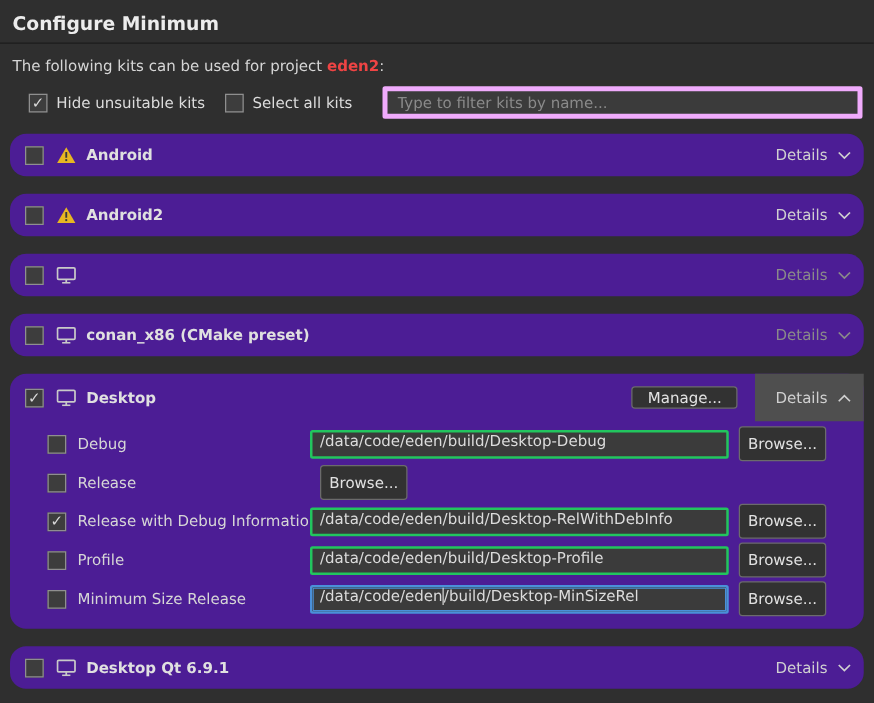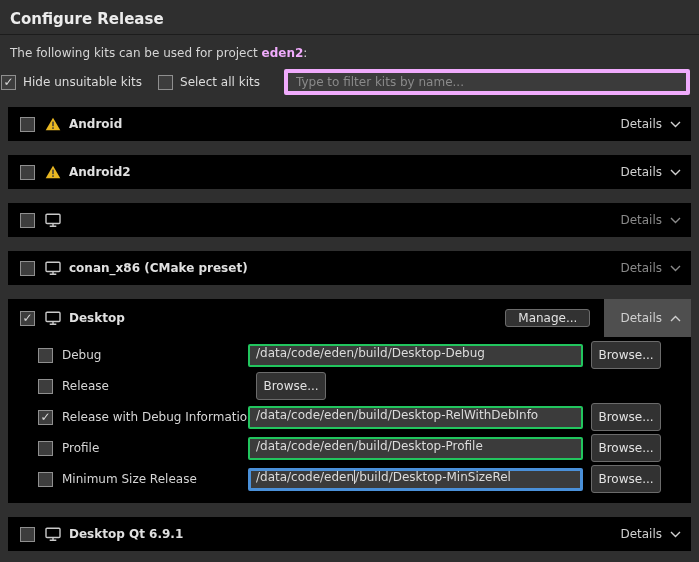--- a/index.html
+++ b/index.html
@@ -15,24 +15,24 @@
     color: #d8d8d8;
     overflow: hidden;
   }
   .page { width: 699px; height: 562px; }
 
   
   .header { padding: 11px 10px 6px; border-bottom: 1px solid #1c1c1c; }
   .header h1 { font-size: 15px; font-weight: bold; color: #ececec; line-height: 17px; }
 
   .intro { margin: 11px 10px 0; color: #d6d6d6; }
-  .intro b { color: #f0abfc; }
-
-  
-  .toolbar { display: flex; align-items: center; margin-top: 9px; padding: 0 9px 0 1px; }
+  .intro b { color: #ef4444; }
+
+  
+  .toolbar { display: flex; align-items: center; margin-top: 9px; padding: 0 9px 0 23px; }
   .check-group { display: flex; align-items: center; margin-right: 16px; flex: none; }
   .check-group .lbl { margin-left: 7px; white-space: nowrap; color: #dcdcdc; }
 
   .checkbox {
     width: 15px; height: 15px; flex: none;
     border: 1px solid #8f8f8f; background: #3d3d3d;
     display: inline-flex; align-items: center; justify-content: center;
   }
   .checkbox.checked::after {
     content: "\2713";
@@ -41,21 +41,21 @@
 
   .filter-input {
     flex: 1; height: 26px; margin-left: 8px;
     background: #3b3b3b; border: 4px solid #f0abfc; border-radius: 2px;
     color: #e0e0e0; font: inherit; padding: 0 8px; outline: none;
   }
   .filter-input::placeholder { color: #8a8a8a; }
 
   
   .kits { margin: 12px 8px 0; }
-  .kit { background: #000000; margin-bottom: 14px; }
+  .kit { background: #4c1d95; margin-bottom: 14px; border-radius: 13px; }
   .kit-header { display: flex; align-items: center; height: 34px; padding: 0 10px 0 12px; }
   .kit.expanded .kit-header { height: 38px; padding-right: 0; }
   .kit-header .icon { margin: 0 8px 0 10px; display: inline-flex; flex: none; color: #c9c9c9; }
   .kit-name { font-weight: bold; color: #e0e0e0; white-space: nowrap; }
 
   .details-btn {
     margin-left: auto; display: inline-flex; align-items: center; gap: 8px;
     color: #d0d0d0; cursor: default; justify-content: space-between;
   }
   .details-btn.disabled { color: #8a8a8a; }
@@ -87,21 +87,21 @@
   .path-field.focused { border-color: var(--focus); box-shadow: inset 0 0 0 1px var(--focus); }
   .caret { width: 1px; height: 14px; background: #d4d4d4; flex: none; }
   .browse-btn { margin-left: 8px; flex: none; width: 70px; height: 28px; }
 </style>
 </head>
 <body>
 
 <div class="page">
 
   <div class="header">
-    <h1>Configure Release</h1>
+    <h1>Configure Minimum</h1>
   </div>
 
   <div class="intro"><span>The following kits can be used for project </span><b>eden2</b><span>:</span></div>
 
   <div class="toolbar">
     <div class="check-group">
       <span class="checkbox checked"></span>
       <span class="lbl">Hide unsuitable kits</span>
     </div>
     <div class="check-group">

